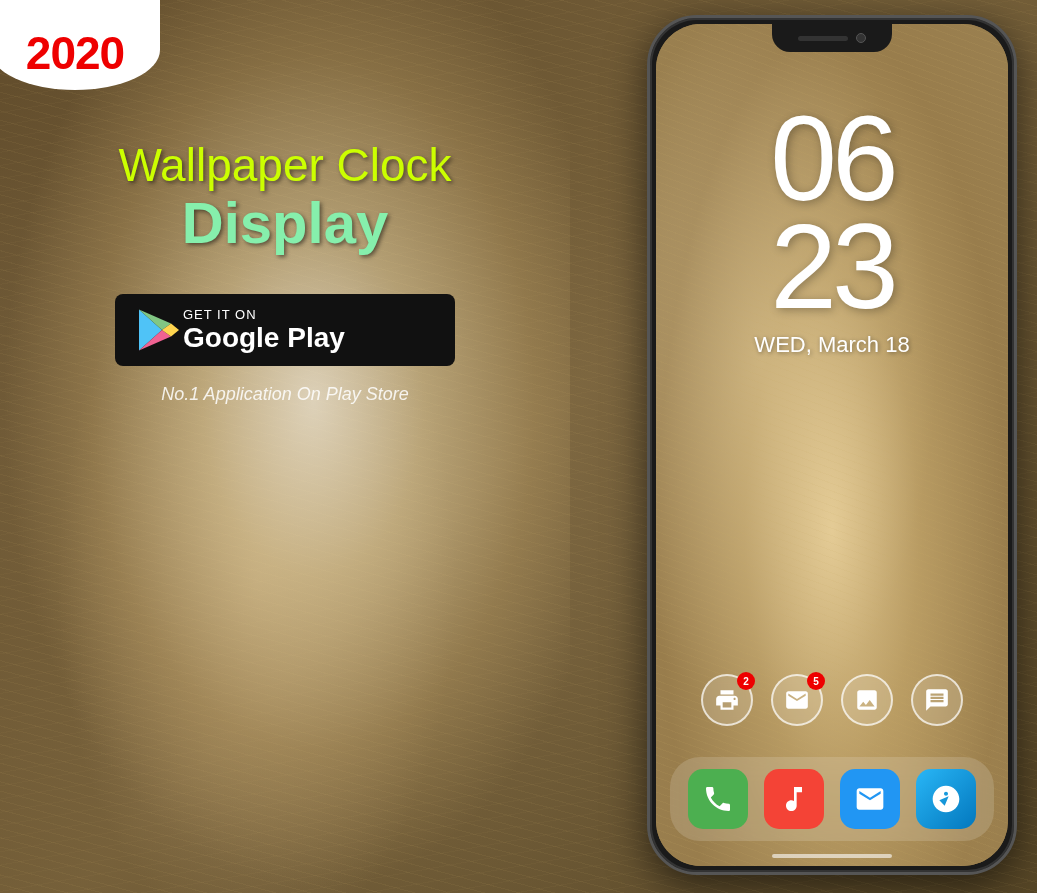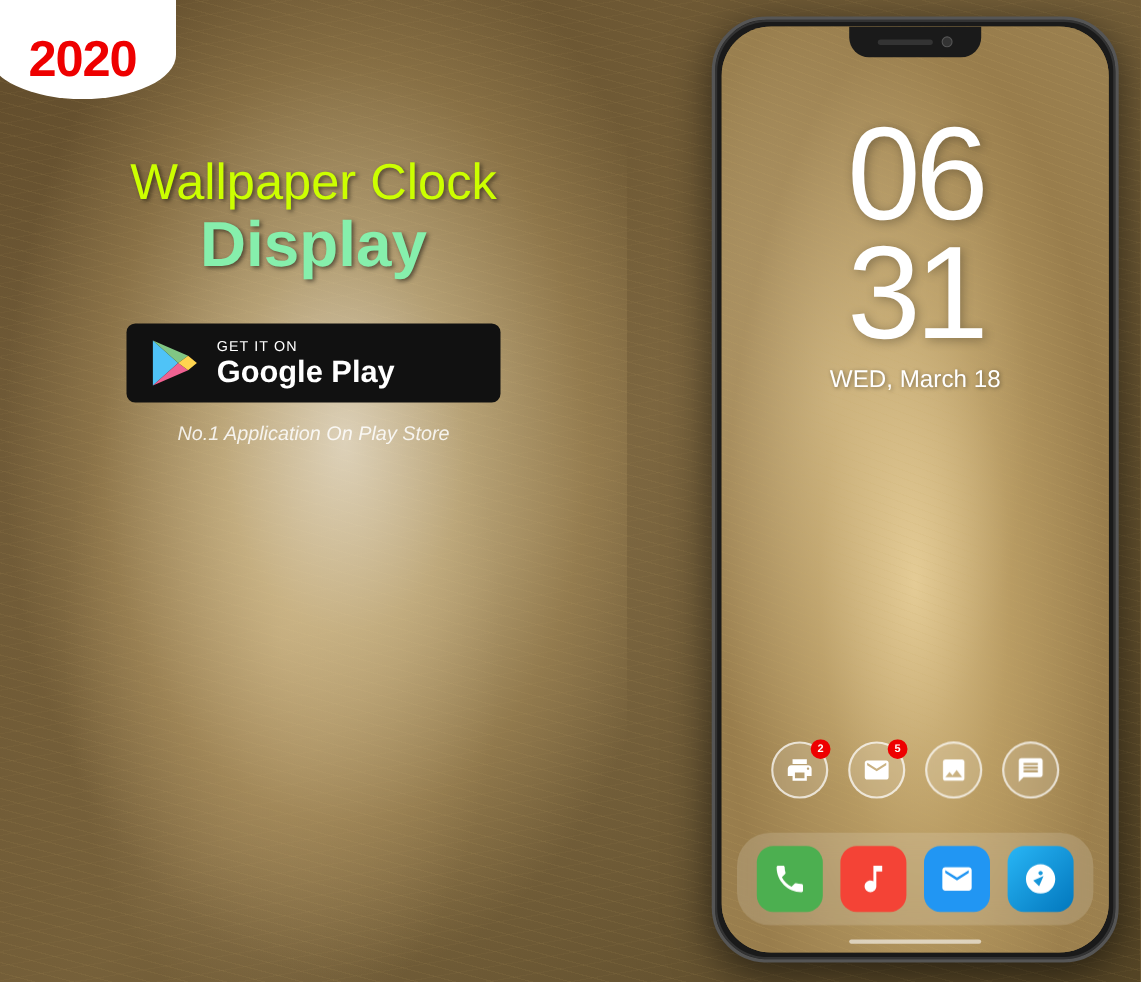--- a/index.html
+++ b/index.html
@@ -126,21 +126,20 @@
       text-shadow: 2px 2px 4px rgba(0,0,0,0.5);
     }
 
     .google-play-btn {
       margin-top: 40px;
       background: #111;
       border-radius: 8px;
       padding: 12px 20px;
       display: flex;
       align-items: center;
-      gap: 14px;
       width: 340px;
       cursor: pointer;
       border: none;
     }
 
     
     .gplay-icon {
       width: 48px;
       height: 48px;
     }
@@ -472,21 +471,21 @@
     <div class="phone-lion-bg"></div>
     <div class="phone-fur-texture"></div>
 
     <div class="phone-top-bar">
       <div class="phone-speaker"></div>
       <div class="phone-camera"></div>
     </div>
 
     <div class="clock-display">
       <div class="clock-hour">06</div>
-      <div class="clock-minute">31</div>
+      <div class="clock-minute">23</div>
       <div class="clock-date">WED, March 18</div>
     </div>
 
     <div class="notification-row">
 
       <div class="notif-icon">
         <div class="notif-badge">2</div>
         <svg class="notif-svg" viewBox="0 0 24 24" fill="white">
           <path d="M19 8H5c-1.66 0-3 1.34-3 3v6h4v4h12v-4h4v-6c0-1.66-1.34-3-3-3zm-3 11H8v-5h8v5zm3-7c-.55 0-1-.45-1-1s.45-1 1-1 1 .45 1 1-.45 1-1 1zm-1-9H6v4h12V3z"></path>
         </svg>

